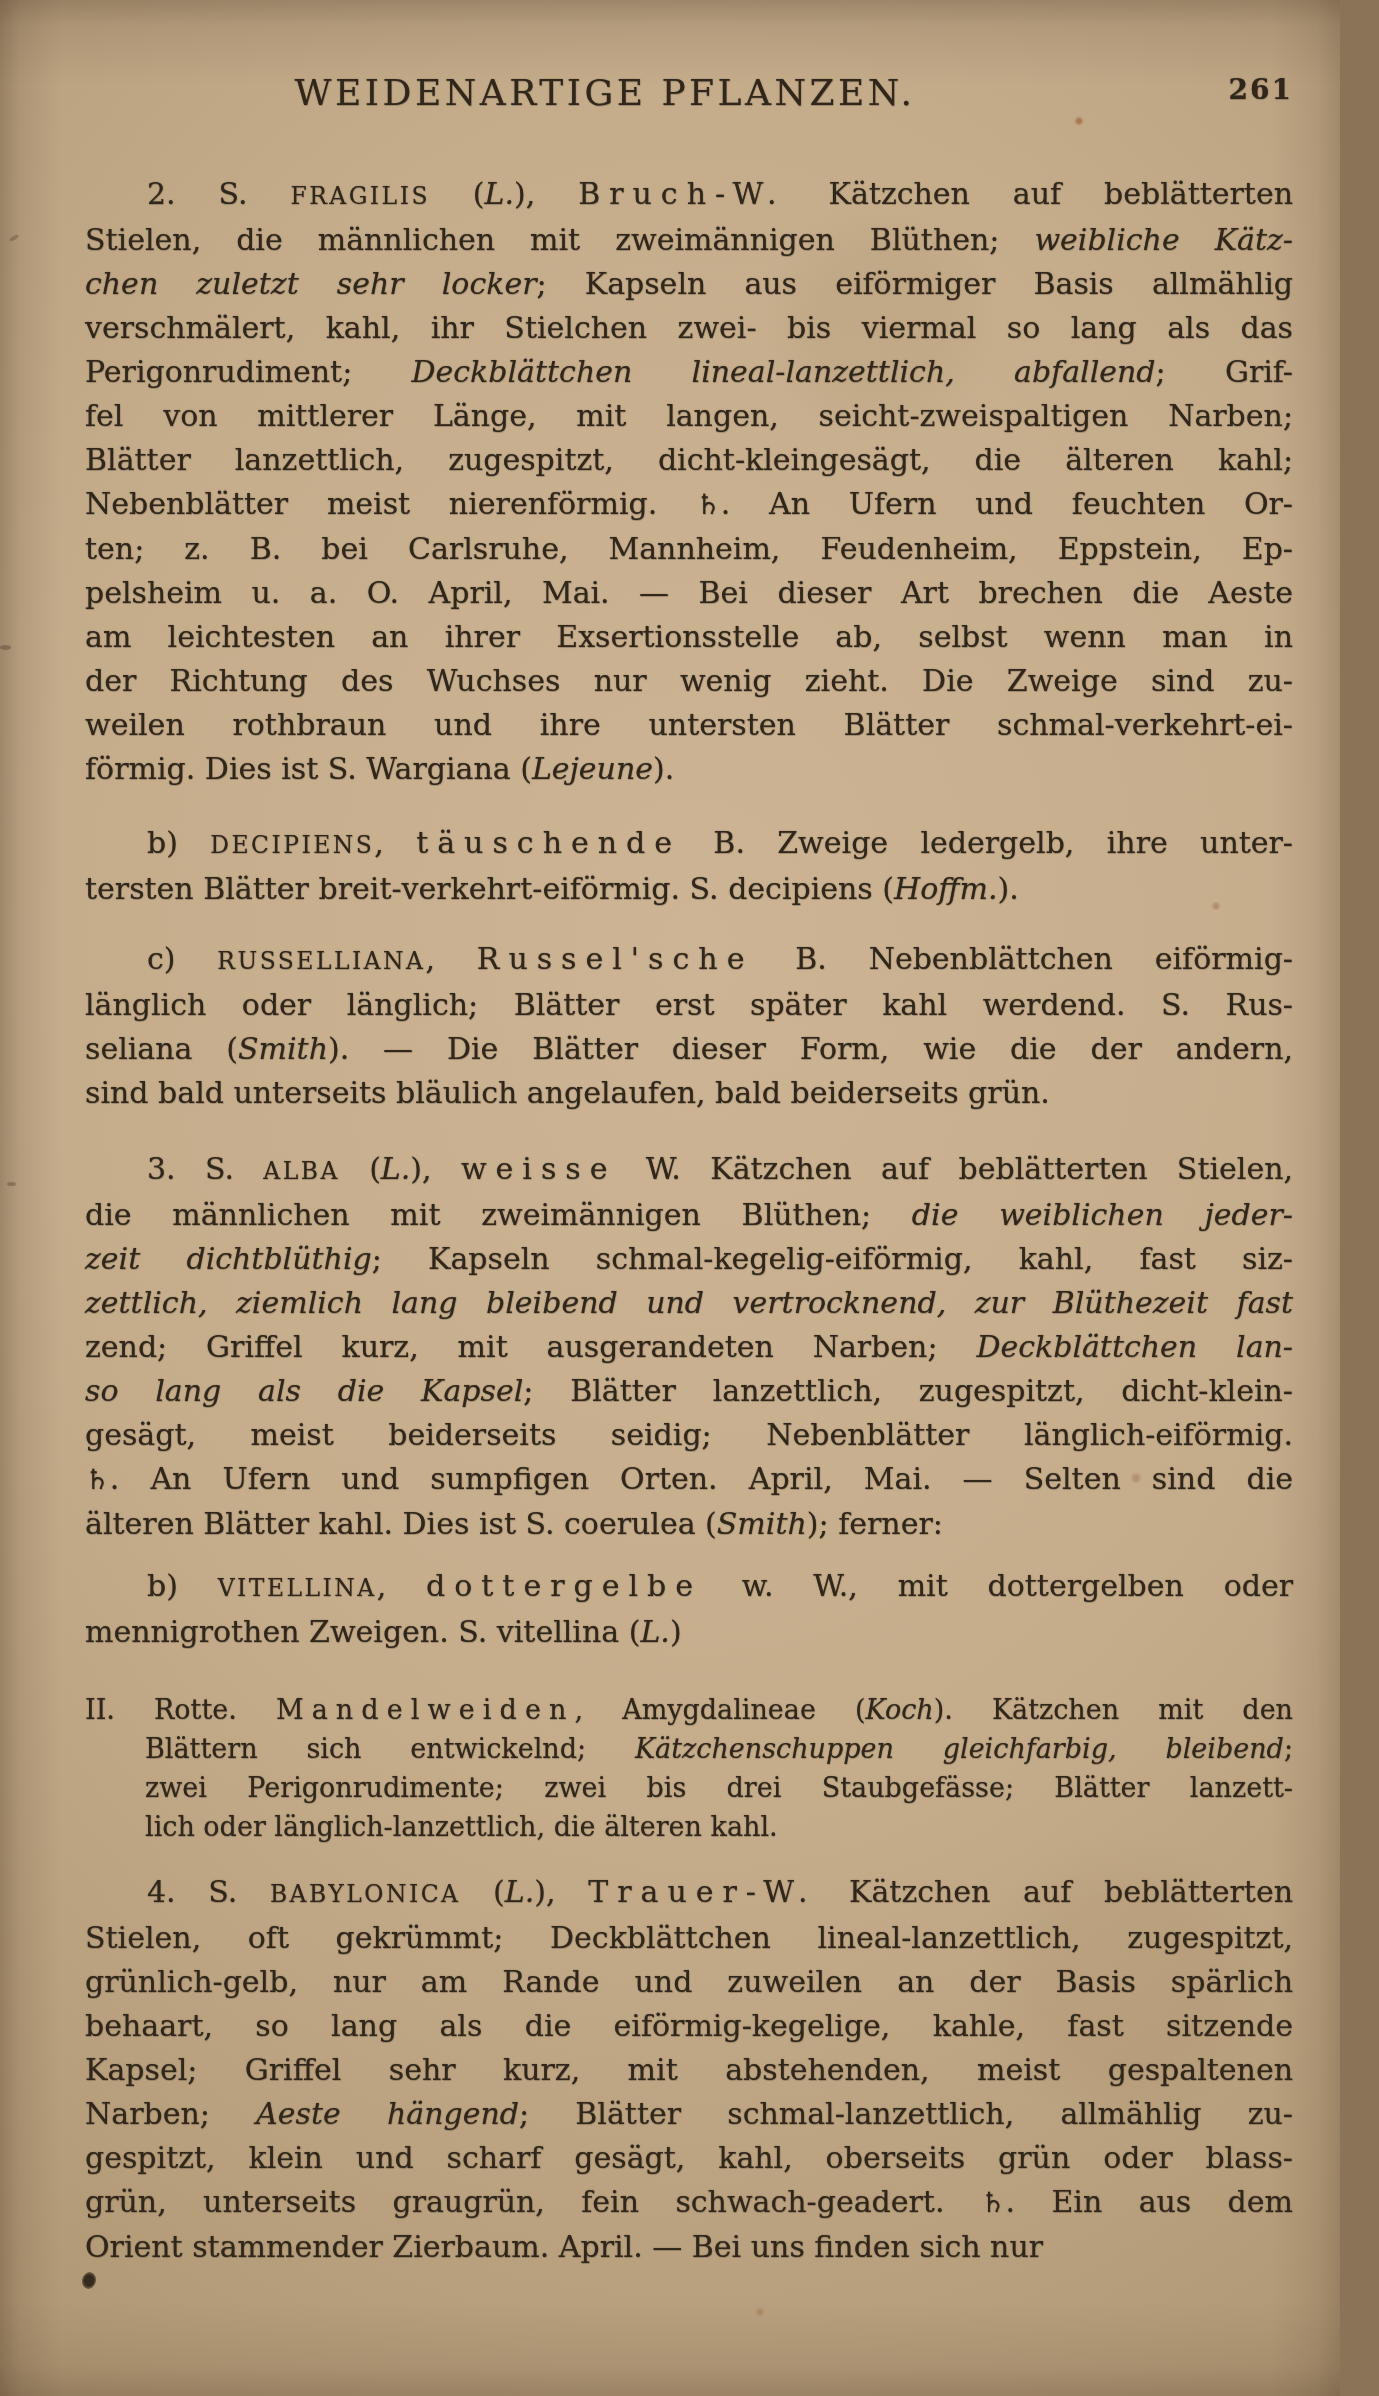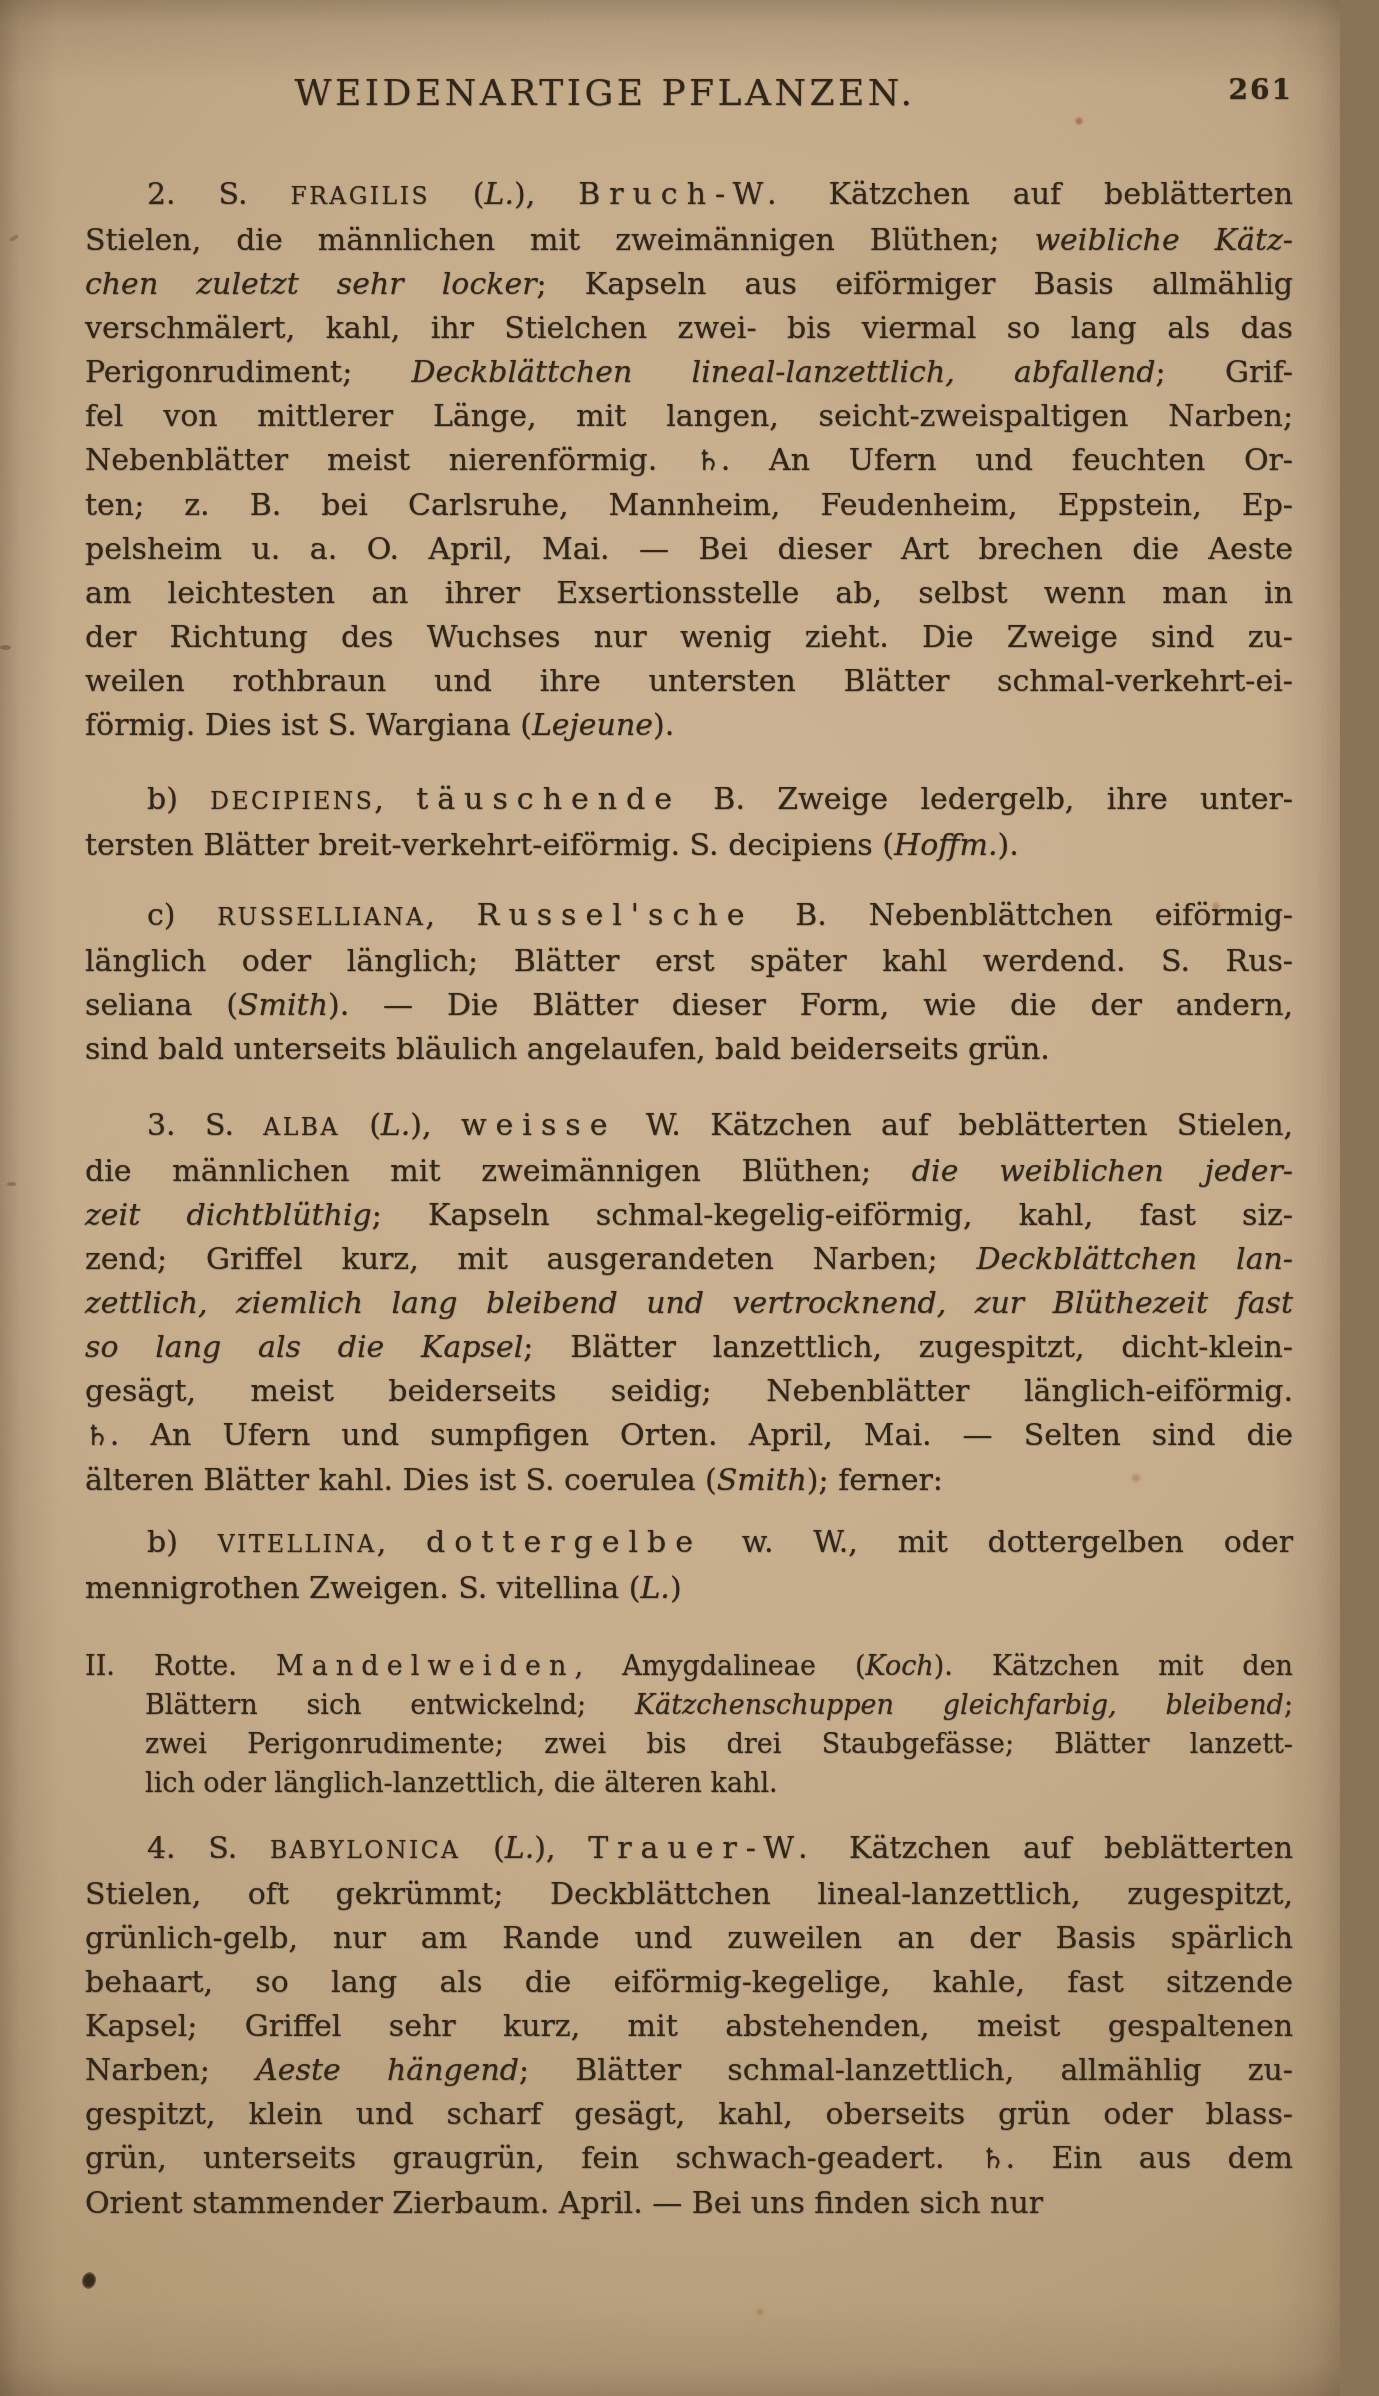--- a/index.html
+++ b/index.html
@@ -115,20 +115,21 @@
   </div>
 
   <div class="body-text">
       <div class="para para-fragilis">
         <div class="line"><span>2. S. </span><span class="sc">FRAGILIS</span><span> (</span><span class="it">L.</span><span>), </span><span class="sp">Bruch-W.</span><span> Kätzchen auf beblätterten</span></div>
         <div class="line"><span>Stielen, die männlichen mit zweimännigen Blüthen; </span><span class="it">weibliche Kätz-</span></div>
         <div class="line"><span class="it">chen zuletzt sehr locker</span><span>; Kapseln aus eiförmiger Basis allmählig</span></div>
         <div class="line"><span>verschmälert, kahl, ihr Stielchen zwei- bis viermal so lang als das</span></div>
         <div class="line"><span>Perigonrudiment; </span><span class="it">Deckblättchen lineal-lanzettlich, abfallend</span><span>; Grif-</span></div>
         <div class="line"><span>fel von mittlerer Länge, mit langen, seicht-zweispaltigen Narben;</span></div>
+        <div class="line"><span>Blätter lanzettlich, zugespitzt, dicht-kleingesägt, die älteren kahl;</span></div>
         <div class="line"><span>Nebenblätter meist nierenförmig. </span><span class="sat">♄</span><span>. An Ufern und feuchten Or-</span></div>
         <div class="line"><span>ten; z. B. bei Carlsruhe, Mannheim, Feudenheim, Eppstein, Ep-</span></div>
         <div class="line"><span>pelsheim u. a. O. April, Mai. — Bei dieser Art brechen die Aeste</span></div>
         <div class="line"><span>am leichtesten an ihrer Exsertionsstelle ab, selbst wenn man in</span></div>
         <div class="line"><span>der Richtung des Wuchses nur wenig zieht. Die Zweige sind zu-</span></div>
         <div class="line"><span>weilen rothbraun und ihre untersten Blätter schmal-verkehrt-ei-</span></div>
         <div class="line last"><span>förmig. Dies ist S. Wargiana (</span><span class="it">Lejeune</span><span>).</span></div>
       </div>
       <div class="para para-decipiens">
         <div class="line"><span>b) </span><span class="sc">DECIPIENS</span><span>, </span><span class="sp">täuschende</span><span> B. Zweige ledergelb, ihre unter-</span></div>
@@ -137,22 +138,22 @@
       <div class="para para-russelliana">
         <div class="line"><span>c) </span><span class="sc">RUSSELLIANA</span><span>, </span><span class="sp">Russel'sche</span><span> B. Nebenblättchen eiförmig-</span></div>
         <div class="line"><span>länglich oder länglich; Blätter erst später kahl werdend. S. Rus-</span></div>
         <div class="line"><span>seliana (</span><span class="it">Smith</span><span>). — Die Blätter dieser Form, wie die der andern,</span></div>
         <div class="line last"><span>sind bald unterseits bläulich angelaufen, bald beiderseits grün.</span></div>
       </div>
       <div class="para para-alba">
         <div class="line"><span>3. S. </span><span class="sc">ALBA</span><span> (</span><span class="it">L.</span><span>), </span><span class="sp">weisse</span><span> W. Kätzchen auf beblätterten Stielen,</span></div>
         <div class="line"><span>die männlichen mit zweimännigen Blüthen; </span><span class="it">die weiblichen jeder-</span></div>
         <div class="line"><span class="it">zeit dichtblüthig</span><span>; Kapseln schmal-kegelig-eiförmig, kahl, fast siz-</span></div>
+        <div class="line"><span class="it">zettlich, ziemlich lang bleibend und vertrocknend, zur Blüthezeit fast</span></div>
         <div class="line"><span>zend; Griffel kurz, mit ausgerandeten Narben; </span><span class="it">Deckblättchen lan-</span></div>
-        <div class="line"><span class="it">zettlich, ziemlich lang bleibend und vertrocknend, zur Blüthezeit fast</span></div>
         <div class="line"><span class="it">so lang als die Kapsel</span><span>; Blätter lanzettlich, zugespitzt, dicht-klein-</span></div>
         <div class="line"><span>gesägt, meist beiderseits seidig; Nebenblätter länglich-eiförmig.</span></div>
         <div class="line"><span class="sat">♄</span><span>. An Ufern und sumpfigen Orten. April, Mai. — Selten sind die</span></div>
         <div class="line last"><span>älteren Blätter kahl. Dies ist S. coerulea (</span><span class="it">Smith</span><span>); ferner:</span></div>
       </div>
       <div class="para para-vitellina">
         <div class="line"><span>b) </span><span class="sc">VITELLINA</span><span>, </span><span class="sp">dottergelbe</span><span> w. W., mit dottergelben oder</span></div>
         <div class="line last"><span>mennigrothen Zweigen. S. vitellina (</span><span class="it">L.</span><span>)</span></div>
       </div>
       <div class="para para-rotte small hanging">

